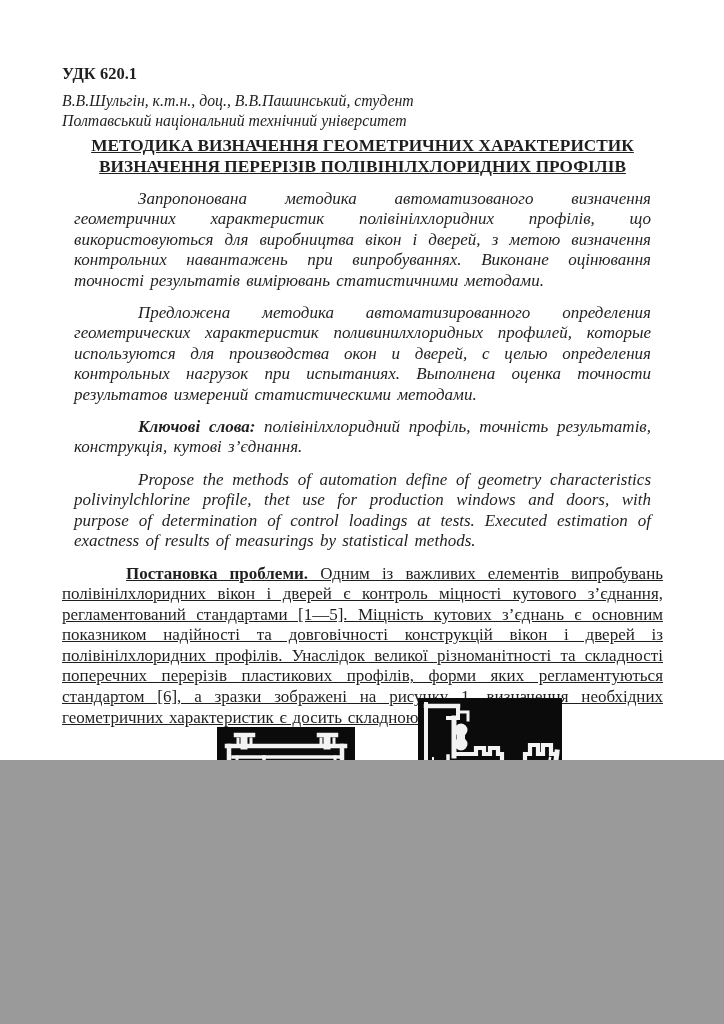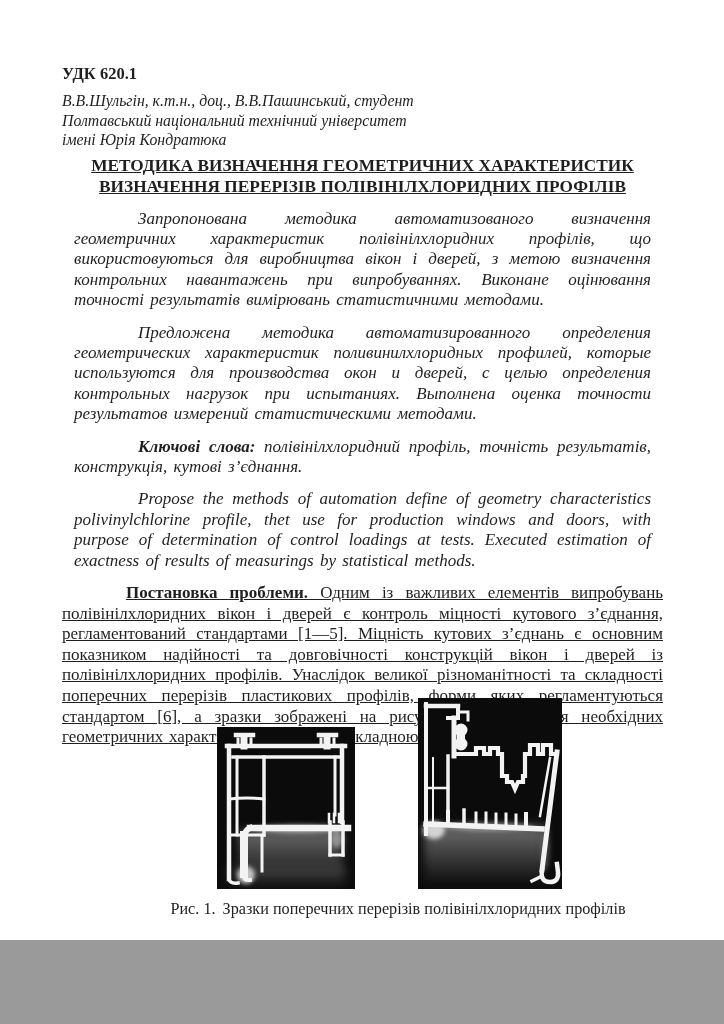--- a/index.html
+++ b/index.html
@@ -4,21 +4,21 @@
 <style>
   :root{
     --paper:#ffffff;
     --ink:#1f1f1f;
     --photo-bg:#0b0b0b;
     --photo-line:#f3f3f3;
   }
   html,body{margin:0;padding:0;background:#9a9a9a;}
   .page{
     position:relative;
-    width:724px;height:940px;
+    width:724px;height:760px;
     margin:0 auto;
     background:var(--paper);
     font-family:"Liberation Serif","DejaVu Serif",serif;
     color:var(--ink);
     overflow:hidden;
   }
   .content{position:absolute;left:62px;top:63px;width:601px;}
   .udc{margin:0;font-weight:bold;font-size:16.5px;line-height:21px;}
   .byline{margin-top:7px;font-style:italic;font-size:15.8px;line-height:19.5px;}
   .title{margin:5px 0 6px 0;text-align:center;font-weight:bold;font-size:17.3px;line-height:21px;}
@@ -50,21 +50,20 @@
 
 <div class="page">
 
   <div class="content">
 
     <p class="udc">УДК 620.1</p>
 
     <div class="byline">
       <div>В.В.Шульгін, к.т.н., доц., В.В.Пашинський, студент</div>
       <div>Полтавський національний технічний університет</div>
-      <div>імені Юрія Кондратюка</div>
     </div>
 
     <h1 class="title">
       <span class="tl">МЕТОДИКА ВИЗНАЧЕННЯ ГЕОМЕТРИЧНИХ ХАРАКТЕРИСТИК</span>
       <span class="tl">ВИЗНАЧЕННЯ ПЕРЕРІЗІВ ПОЛІВІНІЛХЛОРИДНИХ ПРОФІЛІВ</span>
     </h1>
 
     <p class="abstract">Запропонована методика автоматизованого визначення геометричних характеристик полівінілхлоридних профілів, що використовуються для виробництва вікон і дверей, з метою визначення контрольних навантажень при випробуваннях. Виконане оцінювання точності результатів вимірювань статистичними методами.</p>
     <p class="abstract">Предложена методика автоматизированного определения геометрических характеристик поливинилхлоридных профилей, которые используются для производства окон и дверей, с целью определения контрольных нагрузок при испытаниях. Выполнена оценка точности результатов измерений статистическими методами.</p>
     <p class="abstract"><span class="kw-label">Ключові слова:</span><span> полівінілхлоридний профіль, точність результатів, конструкція, кутові з’єднання.</span></p>

